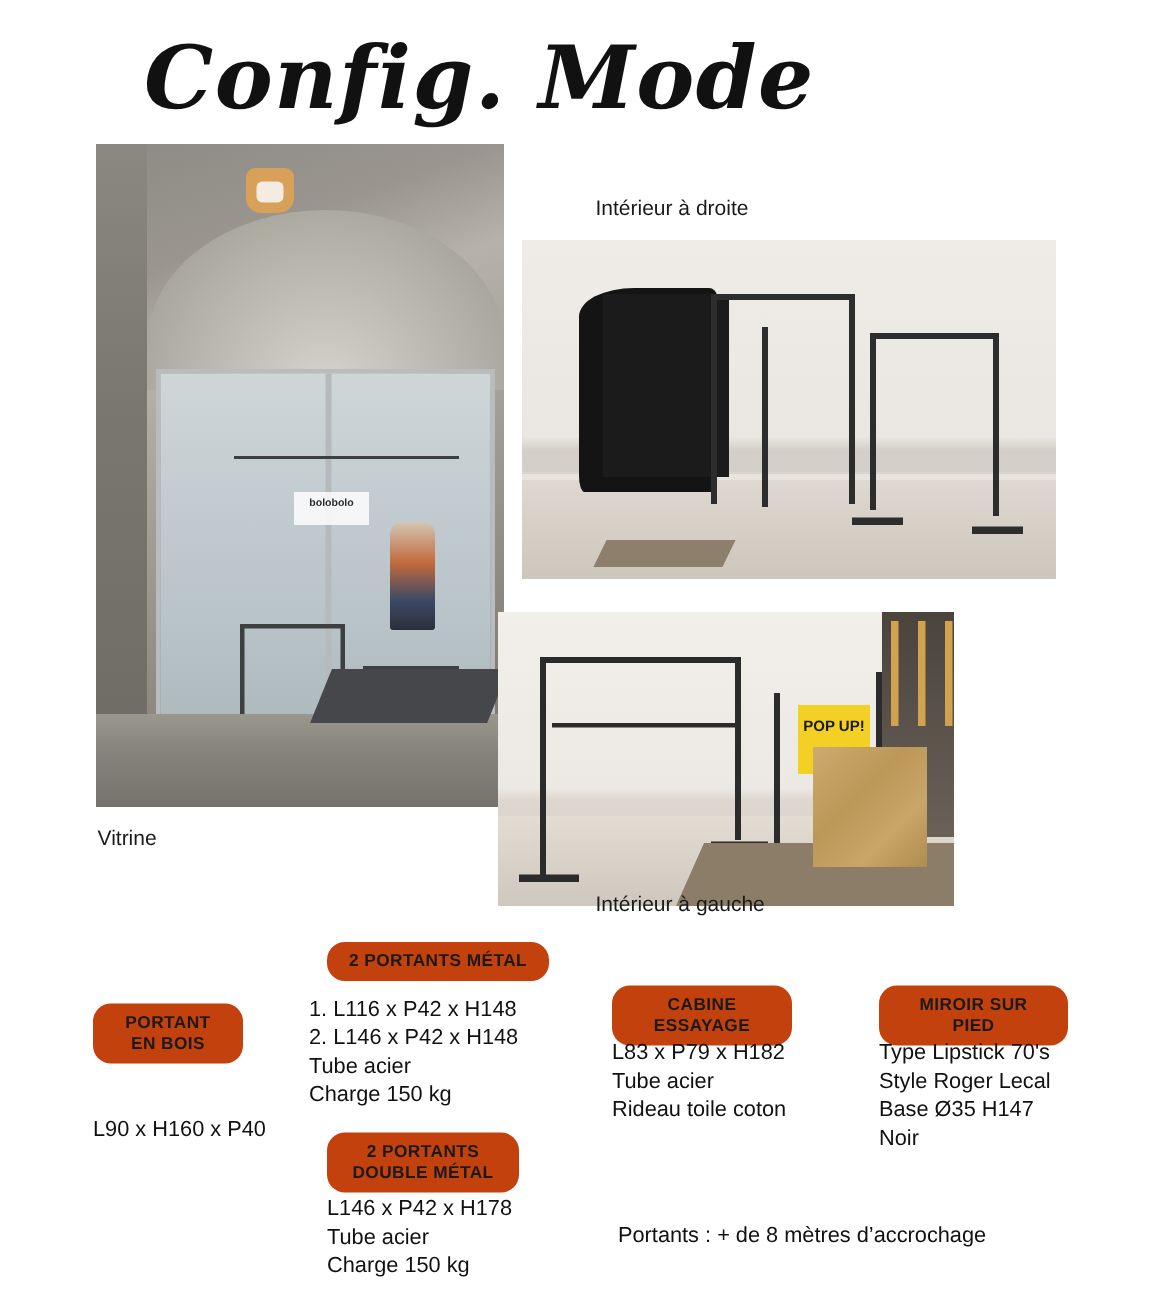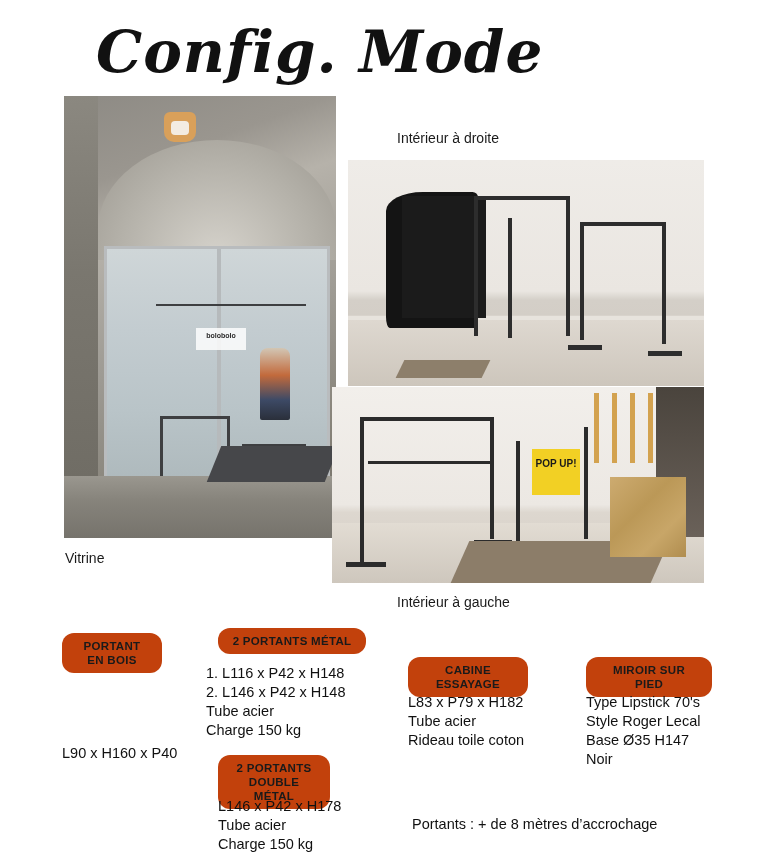--- a/index.html
+++ b/index.html
@@ -131,22 +131,22 @@
     position: absolute; left: 52px; bottom: 8px; width: 86px; height: 18px;
     background: #8d7f6b; transform: skewX(-26deg);
   }
   .ir-rack {
     position: absolute; background: #2d2d2d;
   }
 
   
   #photo-interieur-gauche {
     left: 332px;
-    top: 387px;
-    width: 372px;
+    top: 408px;
+    width: 304px;
     height: 196px;
     background: linear-gradient(180deg,#f2efeb 0%,#ece8e3 60%,#ddd7cf 64%,#d3ccc3 100%);
   }
   .ig-floor {
     position: absolute; left: 0; bottom: 0; width: 100%; height: 60px;
     background: linear-gradient(180deg,#e2dcd3,#cec7bd);
   }
   .ig-rug {
     position: absolute; left: 128px; bottom: 0; width: 200px; height: 42px;
     background: #8c7d69; transform: skewX(-24deg);
@@ -206,27 +206,27 @@
     color: #111111;
     white-space: pre-line;
   }
   .footer-note {
     position: absolute;
     font-size: 14.5px;
     color: #111111;
     white-space: nowrap;
   }
 
-  #badge-bois { left: 62px; top: 633px; width: 100px; }
+  #badge-bois { left: 62px; top: 669px; width: 100px; }
   #text-bois  { left: 62px; top: 705px; margin-top: 39px; }
 
   #badge-metal { left: 218px; top: 628px; width: 148px; }
   #text-metal  { left: 206px; top: 664px; }
 
-  #badge-double { left: 218px; top: 755px; width: 112px; }
+  #badge-double { left: 218px; top: 755px; width: 128px; }
   #text-double  { left: 218px; top: 797px; }
 
   #badge-cabine { left: 408px; top: 657px; width: 120px; }
   #text-cabine  { left: 408px; top: 693px; }
 
   #badge-miroir { left: 586px; top: 657px; width: 126px; }
   #text-miroir  { left: 586px; top: 693px; }
 
   #footer-portants { left: 412px; top: 816px; }
 </style>

